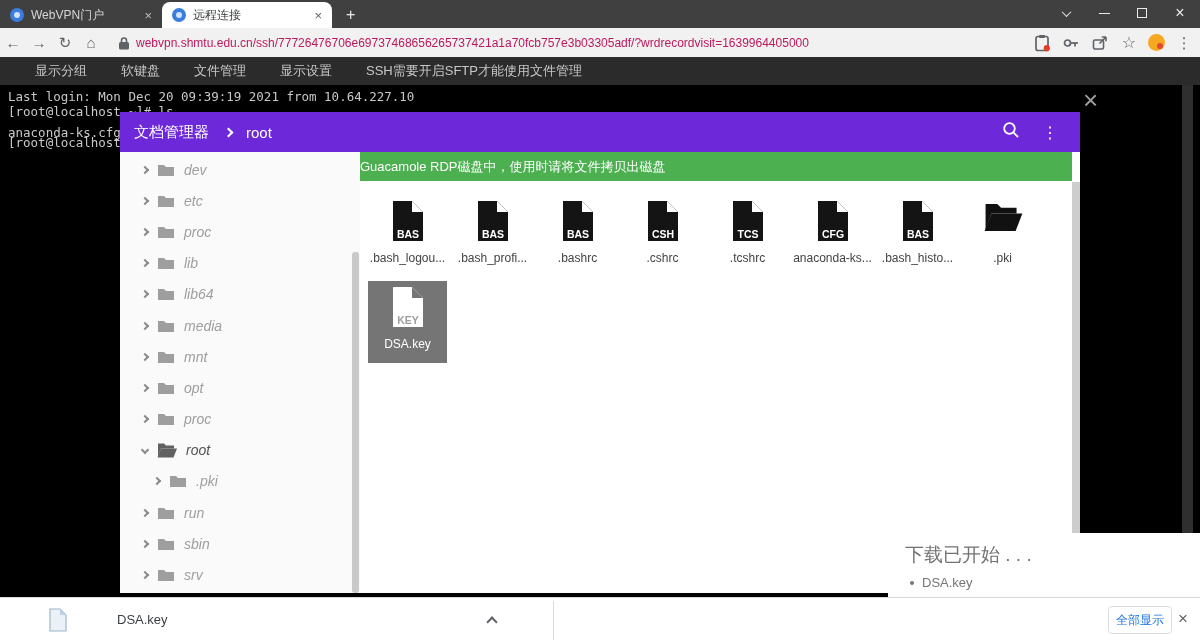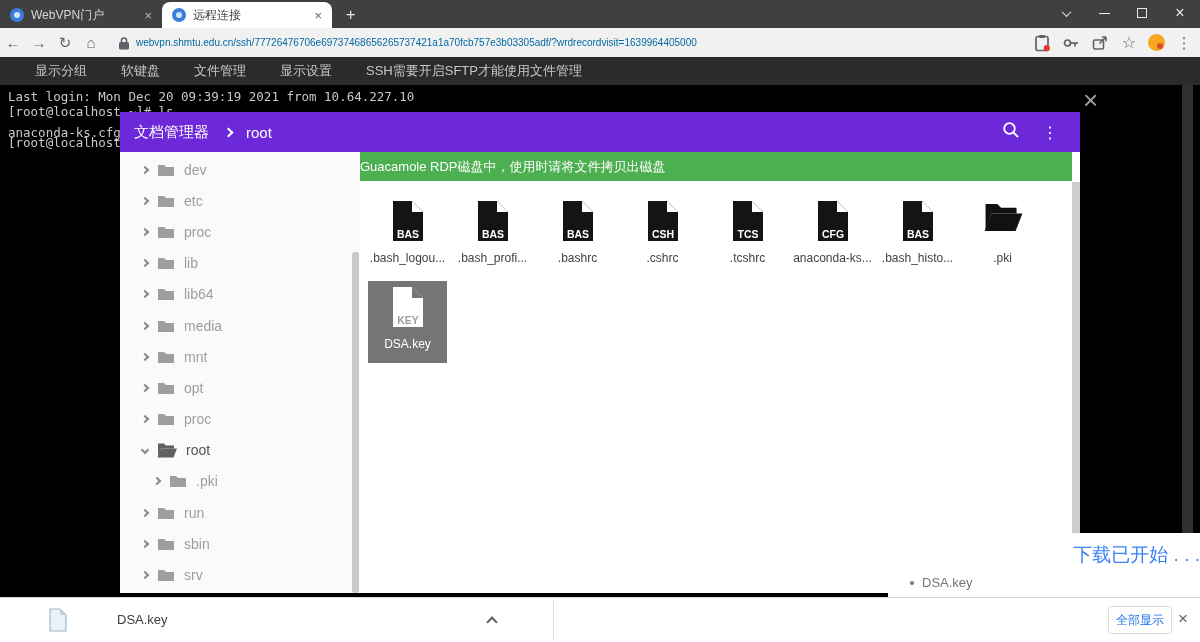--- a/index.html
+++ b/index.html
@@ -21,21 +21,21 @@
   #win-controls { position:absolute; right:6px; top:0; height:26px; display:flex; align-items:center; gap:22px; padding-right:6px; }
   .wc { color:#e8eaed; display:flex; align-items:center; justify-content:center; width:16px; height:16px; }
   .wc-chevron { width:7px; height:7px; border-right:1.5px solid #e8eaed; border-bottom:1.5px solid #e8eaed; transform:rotate(45deg) translate(-1px,-1px); }
   .wc-min { width:11px; height:0; border-top:1.5px solid #e8eaed; }
   .wc-max { width:10px; height:10px; border:1.5px solid #e8eaed; }
   .wc-close { font-size:16px; line-height:14px; }
 
   #toolbar { position:absolute; left:0; top:28px; width:1200px; height:29px; background:#f1f1f1; display:flex; align-items:center; }
   .nav-ico { color:#5f6368; font-size:15px; width:26px; text-align:center; }
   #lock-icon { margin-left:14px; margin-right:6px; display:flex; }
-  #url-text { font-size:10px; color:#0369a1; white-space:nowrap; overflow:hidden; width:880px; }
+  #url-text { font-size:12px; color:#be185d; white-space:nowrap; overflow:hidden; width:880px; }
   #toolbar-right { position:absolute; right:6px; top:0; height:29px; display:flex; align-items:center; gap:9px; }
   .tb-ico { display:flex; align-items:center; justify-content:center; width:20px; height:20px; }
   #ext-badge { width:17px; height:17px; border-radius:50%; background:#f6a821; position:relative; }
   #ext-badge:after { content:""; position:absolute; right:2px; bottom:2px; width:6px; height:6px; border-radius:50%; background:#e04a2f; }
   .kebab { color:#5f6368; font-size:15px; letter-spacing:0; }
 
   
   #menubar { position:absolute; left:0; top:57px; width:1200px; height:28px; background:#2b2b2b; display:flex; align-items:center; gap:34px; padding-left:35px; }
   .menu-item { color:#c7c7c7; font-size:13px; white-space:nowrap; }
 
@@ -47,21 +47,21 @@
   
   #fm { position:absolute; left:120px; top:112px; width:960px; height:481px; background:#fff; display:flex; flex-direction:column; }
   #fm-header { height:40px; background:#6d28d9; display:flex; align-items:center; padding:0 14px; flex:0 0 auto; }
   #fm-title { color:#fff; font-size:15px; }
   .crumb-chev { width:7px; height:7px; border-right:2px solid #fff; border-top:2px solid #fff; transform:rotate(45deg); margin:0 14px 0 16px; }
   #fm-crumb { color:#fff; font-size:15px; }
   #fm-header-icons { margin-left:auto; display:flex; align-items:center; gap:22px; padding-right:8px; }
   #fm-body { flex:1; display:flex; min-height:0; }
 
   #fm-tree { width:240px; background:#fafafa; position:relative; overflow:hidden; padding-top:2px; }
-  .tree-row { height:31.2px; display:flex; align-items:center; gap:9px; padding-left:22px; }
+  .tree-row { height:31.2px; display:flex; align-items:center; gap:9px; padding-left:22px;font-style:italic; }
   .tree-row.lvl1 { padding-left:34px; }
   .tree-chev { width:6px; height:6px; border-right:2px solid #8a8a8a; border-bottom:2px solid #8a8a8a; transform:rotate(-45deg); flex:0 0 auto; }
   .tree-row.open .tree-chev { transform:rotate(45deg); }
   .tree-label { font-size:14px; color:#9e9e9e; }
   .tree-row.open .tree-label { color:#555; }
   #tree-scrollbar { position:absolute; right:1px; top:100px; width:7px; height:341px; background:#c9c9c9; border-radius:3px; }
 
   #fm-content { flex:1; background:#fff; position:relative; overflow:hidden; }
   #banner { height:29px; background:#4caf50; color:#fff; font-size:13px; display:flex; align-items:center; width:712px; }
   #content-scrollbar { position:absolute; right:0; top:30px; width:8px; height:390px; background:#cdcdcd; }
@@ -69,21 +69,21 @@
   .tile { width:79px; height:82px; display:flex; flex-direction:column; align-items:center; justify-content:flex-start; padding-top:6px; }
   .tile .icon-wrap { height:46px; display:flex; align-items:flex-start; justify-content:center; }
   .tile .tile-label { font-size:12px; color:#424242; margin-top:4px; white-space:nowrap; }
   .tile.selected { background:#757575; }
   .tile.selected .tile-label { color:#fff; }
 
   #fm-close { position:absolute; left:1083px; top:88px; color:#9e9e9e; font-size:26px; line-height:24px; font-weight:300; }
 
   
   #notif { position:absolute; left:888px; top:533px; width:312px; height:64px; background:#fff; }
-  #notif-title { font-size:19px; color:#3b82f6; margin:9px 0 0 17px;text-align:right; }
+  #notif-title { font-size:19px; color:#737373; margin:9px 0 0 17px; }
   .notif-item { font-size:13px; color:#757575; margin:7px 0 0 22px; display:flex; align-items:center; gap:8px; }
   .notif-bullet { width:4px; height:4px; border-radius:50%; background:#757575; }
 
   
   #dlbar { position:absolute; left:0; top:597px; width:1200px; height:45px; background:#fff; border-top:1px solid #d8d8d8; }
   #dl-file-icon { position:absolute; left:48px; top:10px; }
   #dl-name { position:absolute; left:117px; top:14px; font-size:13px; color:#3c4043; }
   #dl-caret { position:absolute; left:488px; top:20px; width:8px; height:8px; border-right:2px solid #5f6368; border-bottom:2px solid #5f6368; transform:rotate(-135deg); }
   #dl-divider { position:absolute; left:553px; top:3px; width:1px; height:39px; background:#dcdcdc; }
   #dl-showall { position:absolute; left:1108px; top:8px; width:64px; height:28px; border:1px solid #dadce0; border-radius:4px; background:#fff; color:#1a73e8; font-size:12px; display:flex; align-items:center; justify-content:center; }

